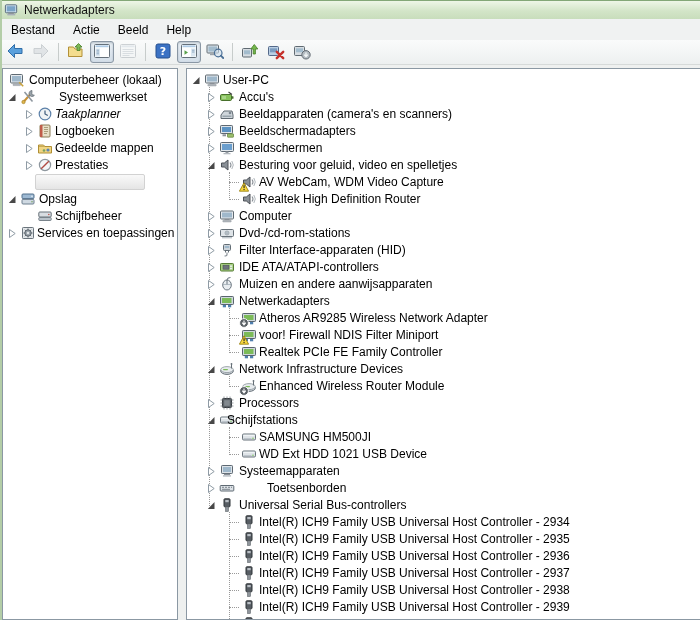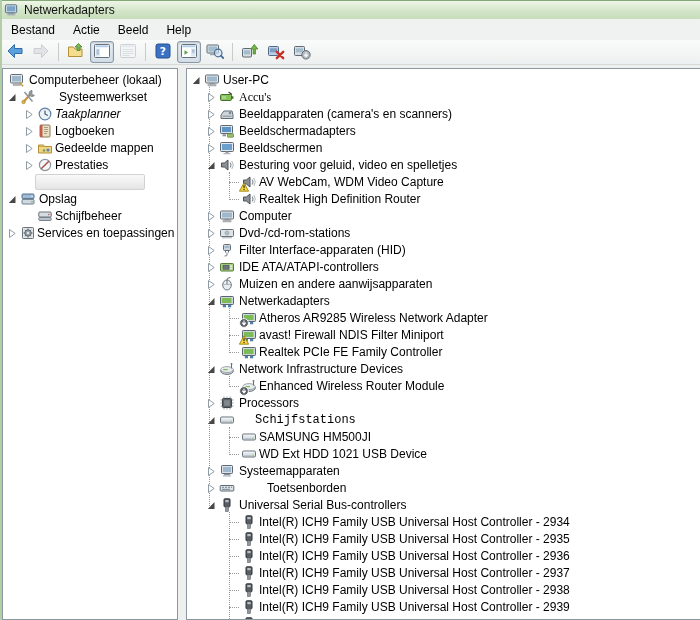--- a/index.html
+++ b/index.html
@@ -311,21 +311,21 @@
           </svg>
         </span>
         <span class="icon" style="left: 32px;">
           <svg viewBox="0 0 16 16" width="16" height="16">
             <rect x="1.5" y="5.5" width="11" height="6" rx="1.2" fill="#86c15c" stroke="#47702b"></rect>
             <rect x="12.5" y="7.2" width="2" height="2.6" rx="0.5" fill="#47702b"></rect>
             <rect x="3" y="7" width="4" height="3" fill="#a8d488"></rect>
             <path d="M9.5 3 l3.5 2.5" stroke="#3d3d3d" stroke-width="1.1"></path>
           </svg>
         </span>
-        <span class="lbl" style="left: 52px; font-family: Liberation Serif, serif;">Accu's</span>
+        <span class="lbl" style="left: 52px;">Accu's</span>
       </div>
       <div class="trow" style="top: 37px;">
         <span class="arrow" style="left: 20px;">
           <svg viewBox="0 0 9 9" width="9" height="9">
             <path d="M1.5 0.5 L7.2 4.5 L1.5 8.5 Z" fill="#fff" stroke="#8f9ba5"></path>
           </svg>
         </span>
         <span class="icon" style="left: 32px;">
           <svg viewBox="0 0 16 16" width="16" height="16">
             <path d="M2 9 l3 -4 h8 l1 4 v3.5 H2 z" fill="#cfd6db" stroke="#606a72"></path>
@@ -531,21 +531,21 @@
             <rect x="9" y="12" width="3.2" height="2.3" fill="#4f7fae"></rect>
           </svg>
           <span class="ovl">
             <svg viewBox="0 0 10 10" width="10" height="10">
               <path d="M5 0.8 L9.6 9.2 H0.4 Z" fill="#f8d73e" stroke="#8f7500" stroke-width="0.8"></path>
               <rect x="4.5" y="3.2" width="1.1" height="3" fill="#222"></rect>
               <rect x="4.5" y="7" width="1.1" height="1.1" fill="#222"></rect>
             </svg>
           </span>
         </span>
-        <span class="lbl" style="left: 72px;">avast! Firewall NDIS Filter Miniport</span>
+        <span class="lbl" style="left: 72px;">voor! Firewall NDIS Filter Miniport</span>
       </div>
       <div class="trow" style="top: 275px;">
         <span class="icon" style="left: 54px;">
           <svg viewBox="0 0 16 16" width="16" height="16">
             <rect x="1.5" y="3.5" width="13" height="8" rx="0.8" fill="#cfd8de" stroke="#59646d"></rect>
             <rect x="3" y="5" width="9.5" height="5" fill="#7cbb59"></rect>
             <rect x="3.8" y="12" width="3.2" height="2.3" fill="#4f7fae"></rect>
             <rect x="9" y="12" width="3.2" height="2.3" fill="#4f7fae"></rect>
           </svg>
         </span>
@@ -608,21 +608,21 @@
           </svg>
         </span>
         <span class="icon" style="left: 32px;">
           <svg viewBox="0 0 16 16" width="16" height="16">
             <rect x="1.5" y="5" width="13" height="6" rx="1.2" fill="#dfe4e8" stroke="#667078"></rect>
             <path d="M2.5 6.3 h11" stroke="#f4f7f9" stroke-width="1"></path>
             <rect x="2.5" y="9.4" width="8" height="0.9" fill="#aab2b9"></rect>
             <circle cx="12" cy="9.3" r="0.8" fill="#7ec462"></circle>
           </svg>
         </span>
-        <span class="lbl" style="left: 68px; font-family: Liberation Mono, monospace;">Schijfstations</span>
+        <span class="lbl" style="left: 40px;">Schijfstations</span>
       </div>
       <div class="trow" style="top: 360px;">
         <span class="icon" style="left: 54px;">
           <svg viewBox="0 0 16 16" width="16" height="16">
             <rect x="1.5" y="5" width="13" height="6" rx="1.2" fill="#dfe4e8" stroke="#667078"></rect>
             <path d="M2.5 6.3 h11" stroke="#f4f7f9" stroke-width="1"></path>
             <rect x="2.5" y="9.4" width="8" height="0.9" fill="#aab2b9"></rect>
             <circle cx="12" cy="9.3" r="0.8" fill="#7ec462"></circle>
           </svg>
         </span>

